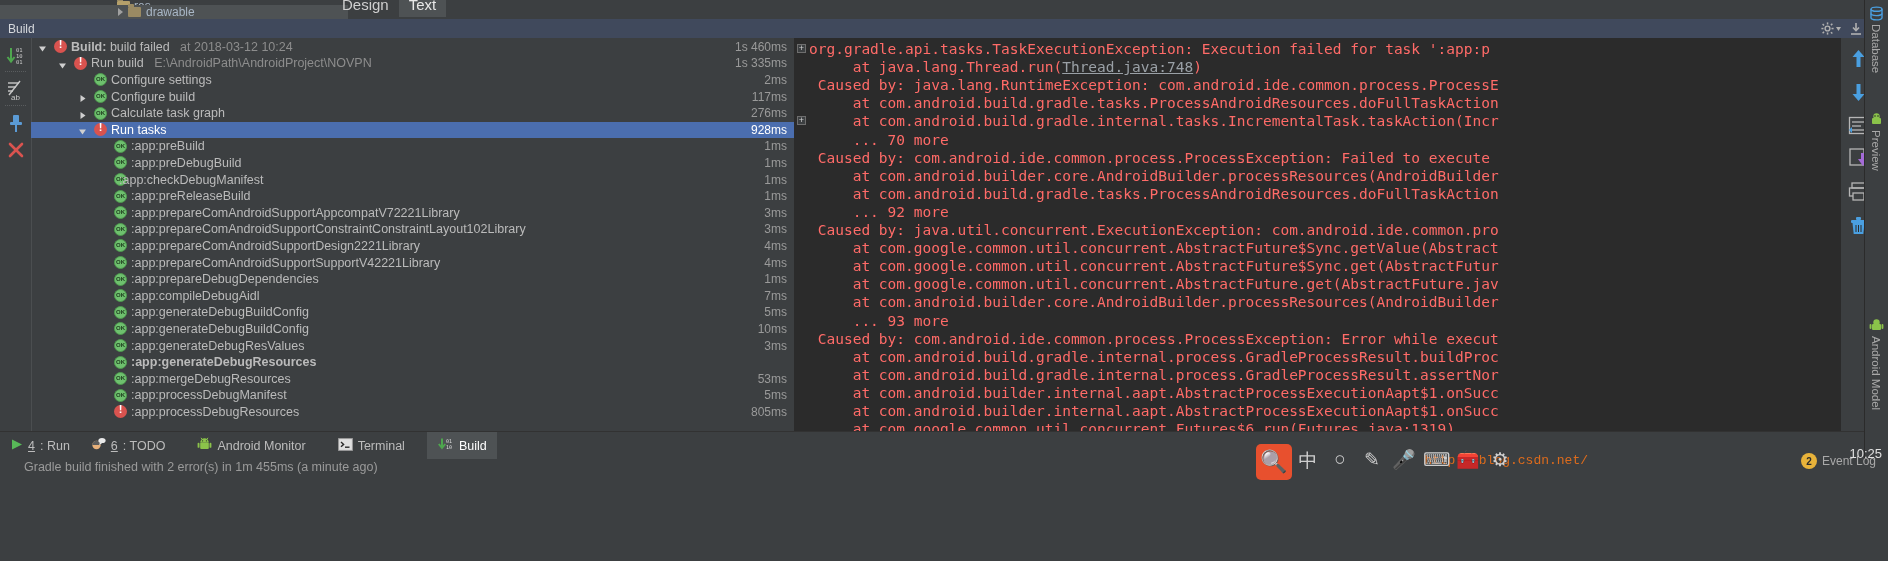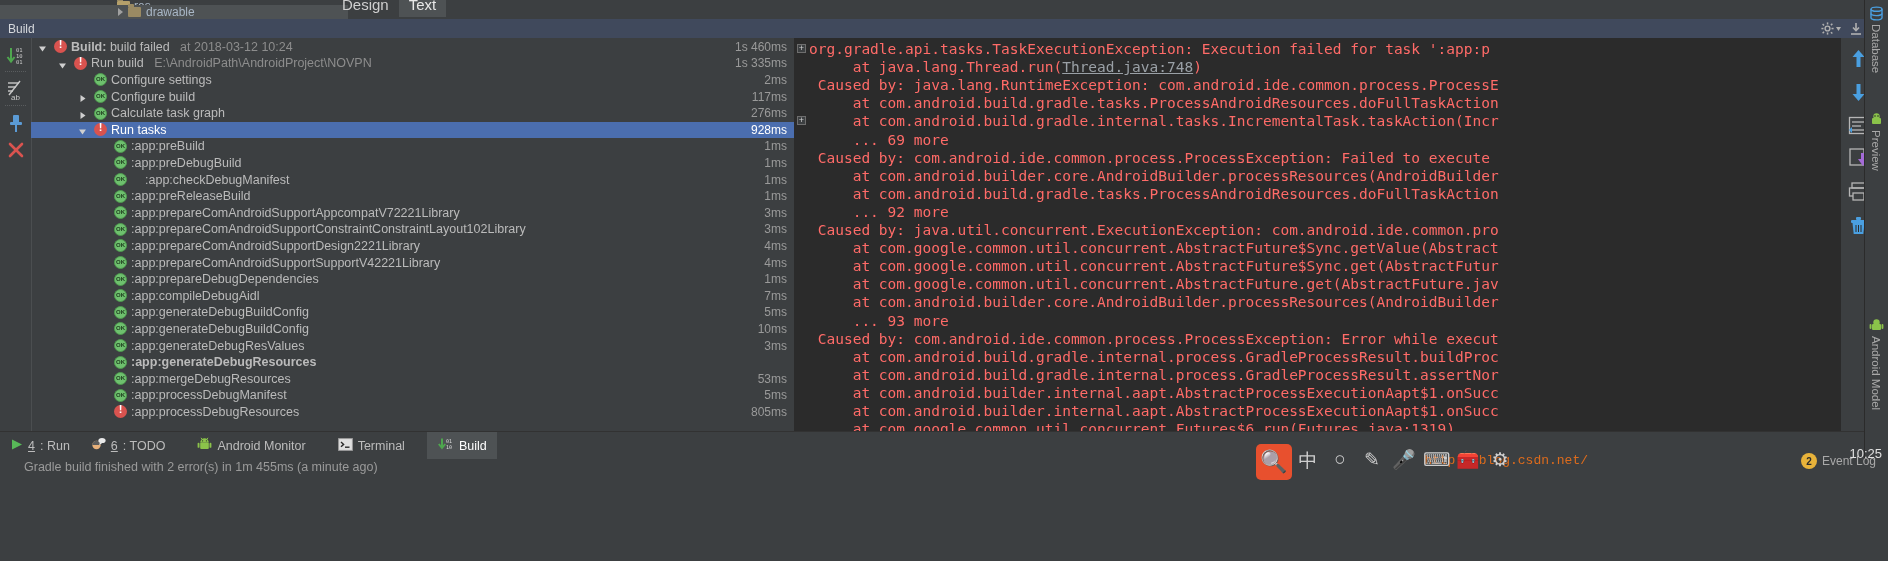--- a/index.html
+++ b/index.html
@@ -298,21 +298,21 @@
         <span class="lbl" style="left: 100px;">:app:preBuild</span>
         <span class="time">1ms</span>
       </div>
       <div class="row" style="top: 116.7px; padding-left: 48px;">
         <span class="ico" style="left: 83px;"><span class="ok-ico"></span></span>
         <span class="lbl" style="left: 100px;">:app:preDebugBuild</span>
         <span class="time">1ms</span>
       </div>
       <div class="row" style="top: 133.3px;">
         <span class="ico" style="left: 83px;"><span class="ok-ico"></span></span>
-        <span class="lbl" style="left: 114px;">:app:checkDebugManifest</span>
+        <span class="lbl" style="left: 88px;">:app:checkDebugManifest</span>
         <span class="time">1ms</span>
       </div>
       <div class="row" style="top: 149.9px;">
         <span class="ico" style="left: 83px;"><span class="ok-ico"></span></span>
         <span class="lbl" style="left: 100px;">:app:preReleaseBuild</span>
         <span class="time">1ms</span>
       </div>
       <div class="row" style="top: 166.5px;">
         <span class="ico" style="left: 83px;"><span class="ok-ico"></span></span>
         <span class="lbl" style="left: 100px;">:app:prepareComAndroidSupportAppcompatV72221Library</span>
@@ -383,21 +383,21 @@
     <div class="console-scrollbar">
       <div class="thumb"></div>
     </div>
   <span class="fold" style="left: 2px; top: 6px;">+</span>
       <div class="cline" style="top: 2px;"><span style="margin-left:14px">org.gradle.api.tasks.TaskExecutionException: Execution failed for task ':app:p</span></div>
       <div class="cline" style="top: 20.1px;"><span style="margin-left:14px">     at java.lang.Thread.run(<span class="lnk">Thread.java:748</span>)</span></div>
       <div class="cline" style="top: 38.2px;"><span style="margin-left:14px"> Caused by: java.lang.RuntimeException: com.android.ide.common.process.ProcessE</span></div>
       <div class="cline" style="top: 56.3px;"><span style="margin-left:14px">     at com.android.build.gradle.tasks.ProcessAndroidResources.doFullTaskAction</span></div>
       <span class="fold" style="left: 2px; top: 78.4px;">+</span>
       <div class="cline" style="top: 74.4px;"><span style="margin-left:14px">     at com.android.build.gradle.internal.tasks.IncrementalTask.taskAction(Incr</span></div>
-      <div class="cline" style="top: 92.5px;"><span style="margin-left:14px">     ... 69 more</span></div>
+      <div class="cline" style="top: 92.5px;"><span style="margin-left:14px">     ... 70 more</span></div>
       <div class="cline" style="top: 110.6px;"><span style="margin-left:14px"> Caused by: com.android.ide.common.process.ProcessException: Failed to execute</span></div>
       <div class="cline" style="top: 128.7px;"><span style="margin-left:14px">     at com.android.builder.core.AndroidBuilder.processResources(AndroidBuilder</span></div>
       <div class="cline" style="top: 146.8px;"><span style="margin-left:14px">     at com.android.build.gradle.tasks.ProcessAndroidResources.doFullTaskAction</span></div>
       <div class="cline" style="top: 164.9px;"><span style="margin-left:14px">     ... 92 more</span></div>
       <div class="cline" style="top: 183px;"><span style="margin-left:14px"> Caused by: java.util.concurrent.ExecutionException: com.android.ide.common.pro</span></div>
       <div class="cline" style="top: 201.1px;"><span style="margin-left:14px">     at com.google.common.util.concurrent.AbstractFuture$Sync.getValue(Abstract</span></div>
       <div class="cline" style="top: 219.2px;"><span style="margin-left:14px">     at com.google.common.util.concurrent.AbstractFuture$Sync.get(AbstractFutur</span></div>
       <div class="cline" style="top: 237.3px;"><span style="margin-left:14px">     at com.google.common.util.concurrent.AbstractFuture.get(AbstractFuture.jav</span></div>
       <div class="cline" style="top: 255.4px;"><span style="margin-left:14px">     at com.android.builder.core.AndroidBuilder.processResources(AndroidBuilder</span></div>
       <div class="cline" style="top: 273.5px;"><span style="margin-left:14px">     ... 93 more</span></div>

